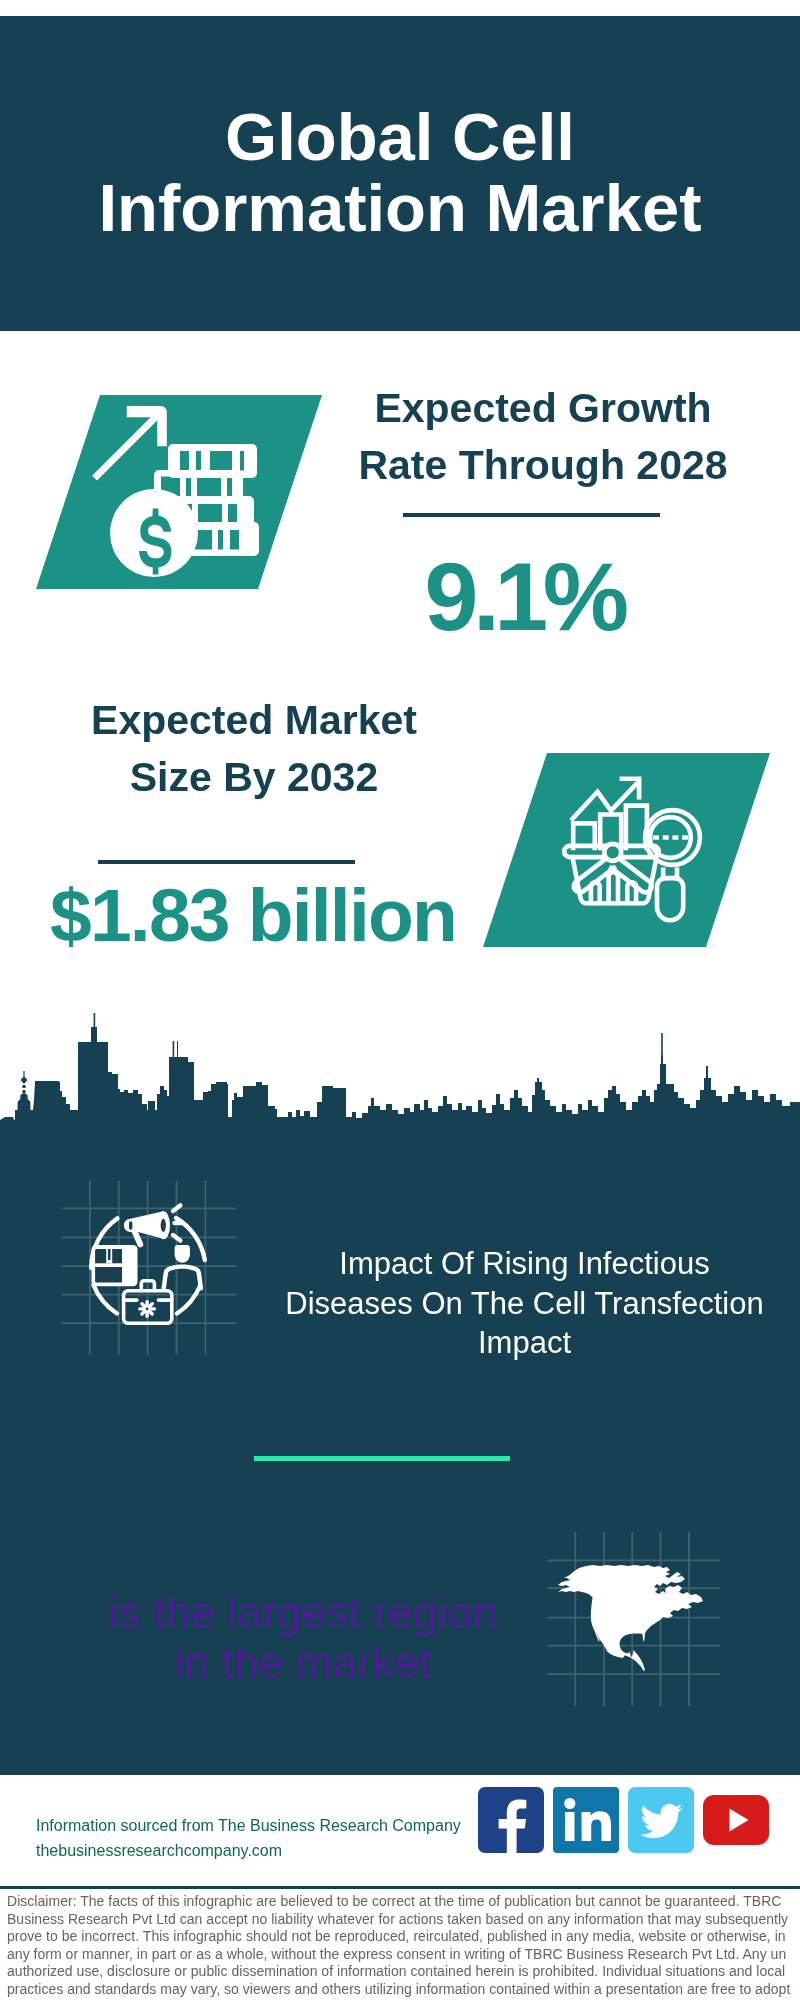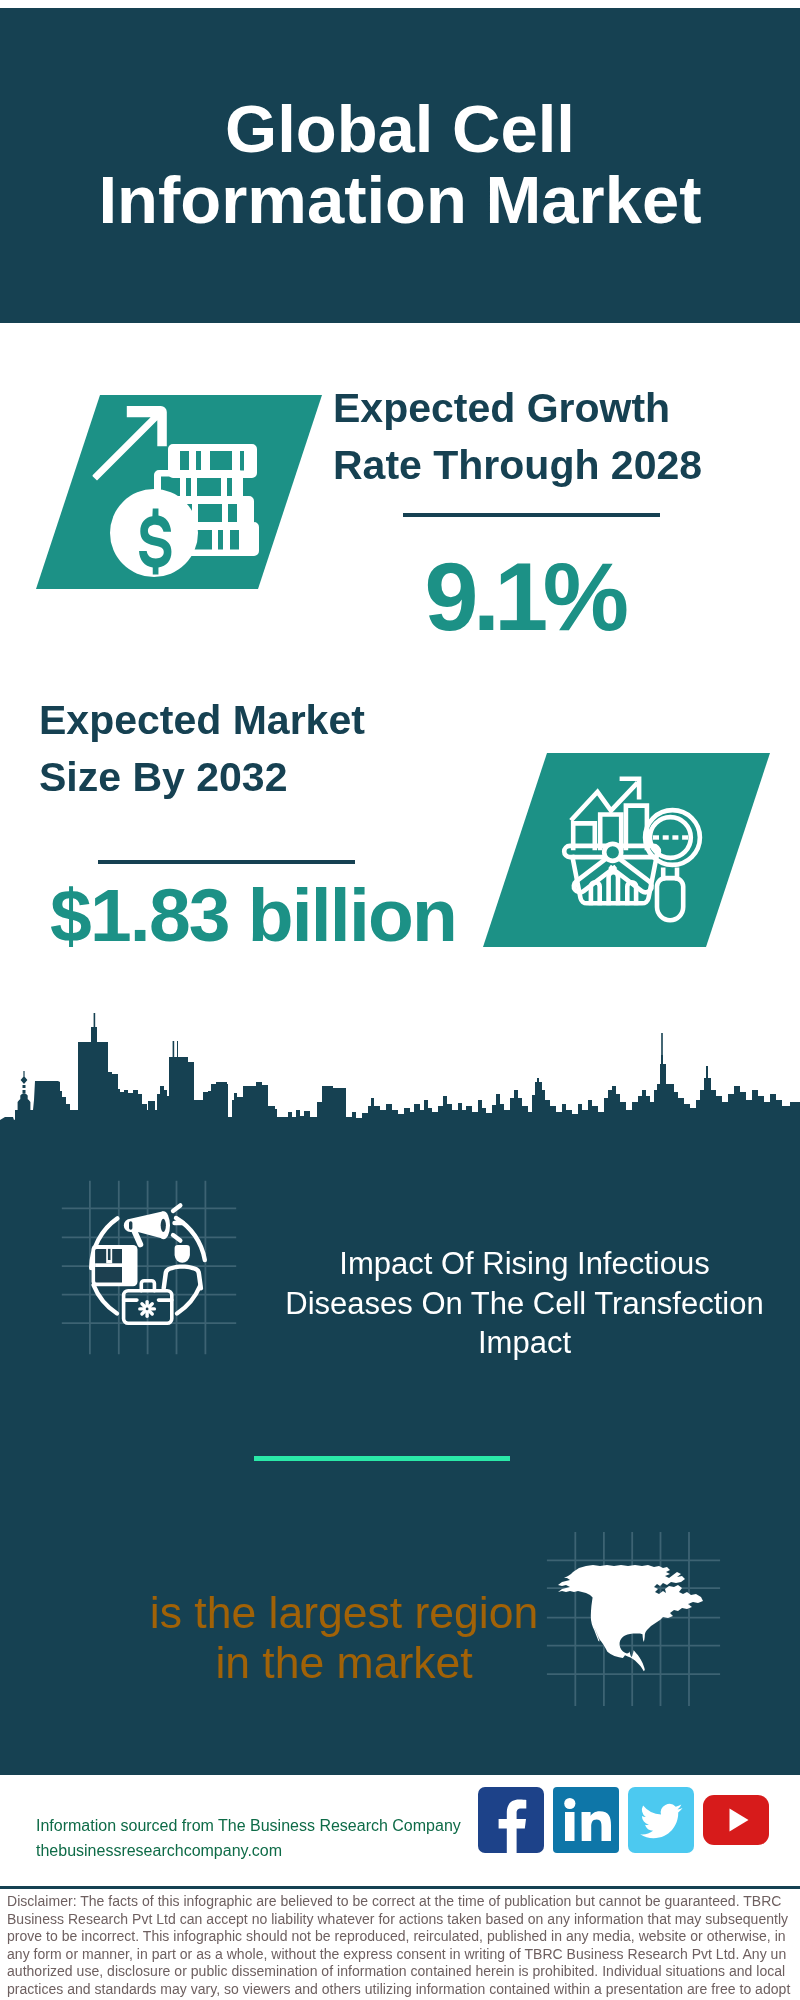--- a/index.html
+++ b/index.html
@@ -1,39 +1,39 @@
 <!DOCTYPE html>
 <html><head>
 <meta charset="utf-8">
 <style>
   html,body{margin:0;padding:0;}
   body{width:800px;height:2000px;background:#ffffff;font-family:"Liberation Sans",sans-serif;overflow:hidden;}
   .page{position:relative;width:800px;height:2000px;}
   .abs{position:absolute;}
 
   
-  .header{left:0;top:8px;width:800px;height:315px;background:#164152;}
+  .header{left:0;top:16px;width:800px;height:315px;background:#164152;}
   .header-title{left:0;top:85px;width:800px;text-align:center;color:#ffffff;font-weight:bold;}
   .header-title div{font-size:67px;line-height:71px;}
 
   
-  .stat-head{color:#164152;font-weight:bold;font-size:41px;line-height:56.5px;white-space:nowrap;}
+  .stat-head{color:#164152;font-weight:bold;font-size:41px;line-height:56.5px;text-align:center;white-space:nowrap;}
   .stat-rule{background:#164152;height:4px;}
   .stat-val{color:#1C9186;font-weight:bold;text-align:center;white-space:nowrap;line-height:1;}
 
   
   .darkbg{left:0;top:1121px;width:800px;height:654px;background:#164152;}
   .skyline{left:0;top:1013px;width:800px;height:148px;display:block;}
 
   .driver-label{color:#2AE8A8;font-weight:bold;font-size:41px;line-height:44px;text-align:center;white-space:nowrap;}
   .driver-text{color:#ffffff;font-weight:normal;font-size:31px;line-height:39.5px;text-align:center;white-space:nowrap;}
   .green-rule{background:#2AE8A8;height:5px;}
 
   .region-name{color:#2AE8A8;font-weight:bold;font-size:41px;line-height:50px;text-align:center;white-space:nowrap;}
-  .region-text{color:#a16207;font-weight:normal;font-size:44.5px;line-height:50px;text-align:center;white-space:nowrap;margin-left:41px;}
+  .region-text{color:#4c1d95;font-weight:normal;font-size:44.5px;line-height:50px;text-align:center;white-space:nowrap;}
 
   
   .src-line{color:#0E6B47;font-size:16px;line-height:25px;white-space:nowrap;}
   .disclaimer{color:#6E6060;font-size:14px;line-height:17.5px;text-align:left;word-break:break-all;letter-spacing:0.03px;}
   .hr{background:#164152;}
   .social{position:absolute;top:0;display:block;line-height:0;}
 </style>
 </head>
 <body>
 

